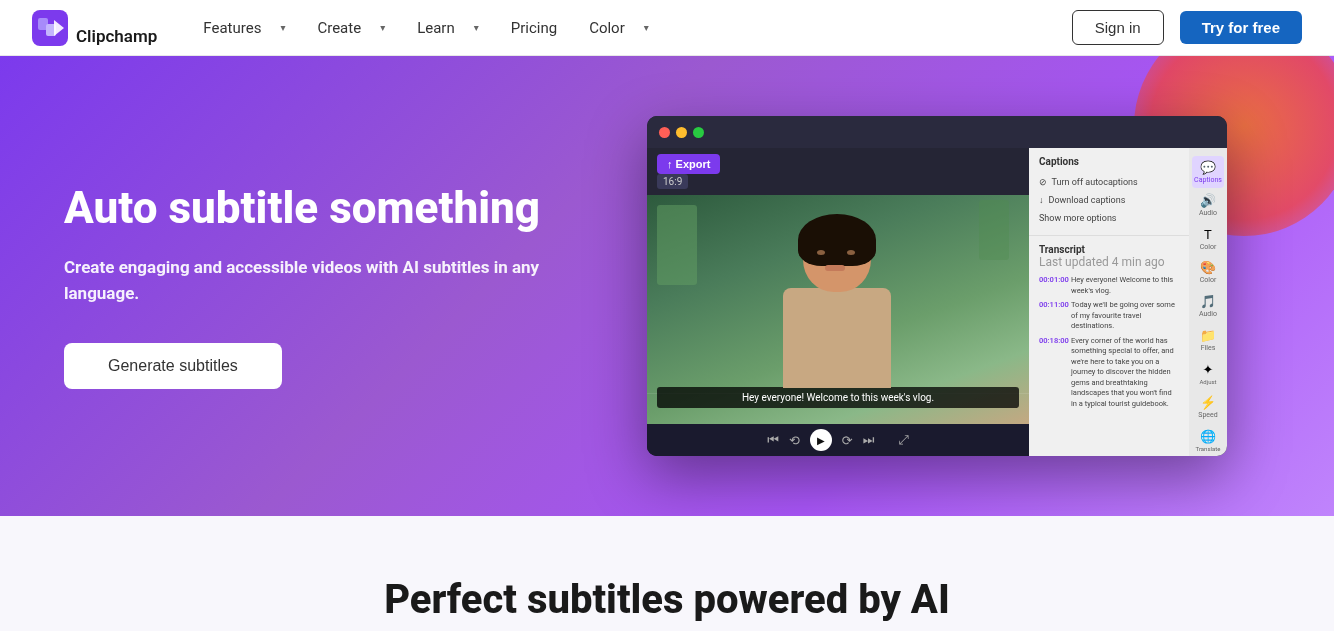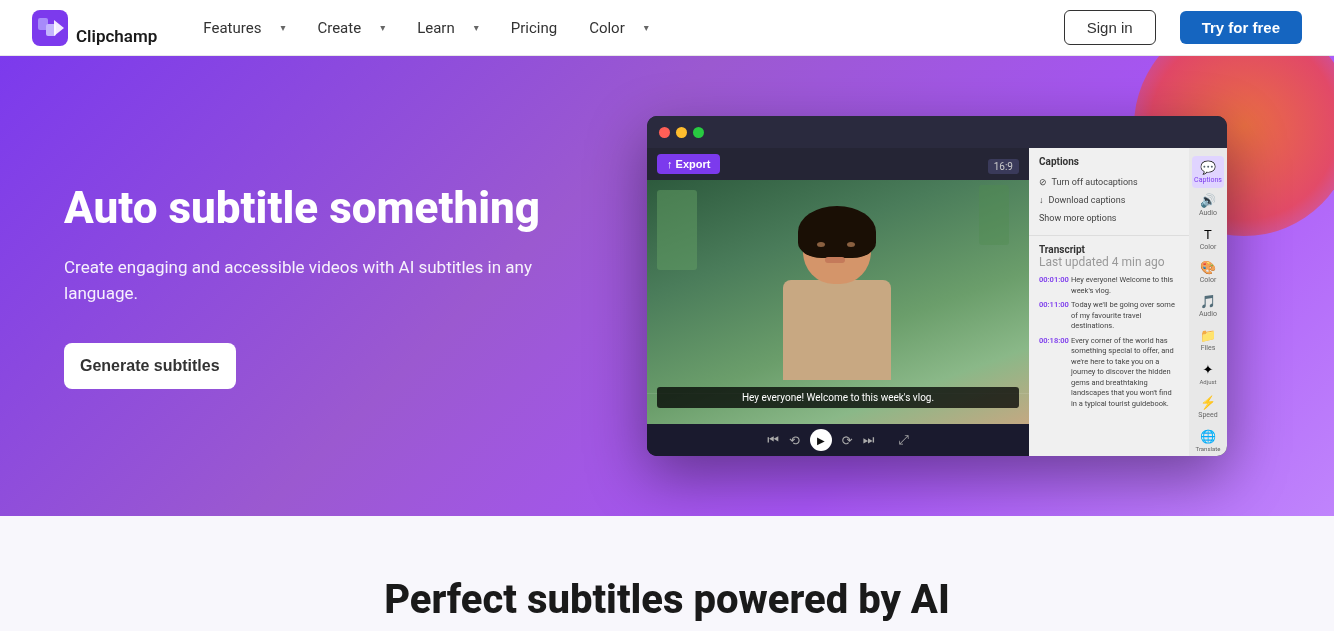--- a/index.html
+++ b/index.html
@@ -46,21 +46,21 @@
       font-size: 15px;
       color: #333;
       cursor: pointer;
       border-radius: 6px;
       white-space: nowrap;
     }
     .chevron { font-size: 10px; color: #666; }
     .nav-actions {
       display: flex;
       align-items: center;
-      gap: 24px;
+      gap: 16px;
     }
     .btn-signin {
       padding: 8px 22px;
       border: 1.5px solid #333;
       background: transparent;
       border-radius: 6px;
       font-size: 15px;
       font-weight: 500;
       cursor: pointer;
       color: #333;
@@ -98,29 +98,30 @@
       font-weight: 800;
       line-height: 1.15;
       margin-bottom: 20px;
       color: #fff;
     }
     .hero-subtitle {
       font-size: 17px;
       line-height: 1.55;
       color: rgba(255,255,255,0.92);
       margin-bottom: 36px;
+      font-weight: bold;
     }
     .btn-generate {
-      padding: 14px 16px;
+      padding: 14px 44px;
       background: #fff;
       color: #333;
       border: none;
       border-radius: 8px;
       font-size: 16px;
-      font-weight: 700;
+      font-weight: 400;
       cursor: pointer;
     }
 
     
     .hero-screenshot {
       flex: 1;
       display: flex;
       justify-content: center;
       align-items: center;
       z-index: 2;
@@ -161,25 +162,26 @@
     
     .video-area {
       flex: 1;
       display: flex;
       flex-direction: column;
       background: #1a1a2e;
       overflow: hidden;
     }
     .video-toolbar {
       display: flex;
-      align-items: flex-end;
+      align-items: flex-start;
       justify-content: space-between;
       padding: 6px 10px;
       background: #252535;
       flex-shrink: 0;
+      flex-direction: column;
     }
     .export-btn {
       background: #7c3aed;
       color: #fff;
       border: none;
       border-radius: 4px;
       padding: 4px 10px;
       font-size: 11px;
       font-weight: 600;
       cursor: pointer;

